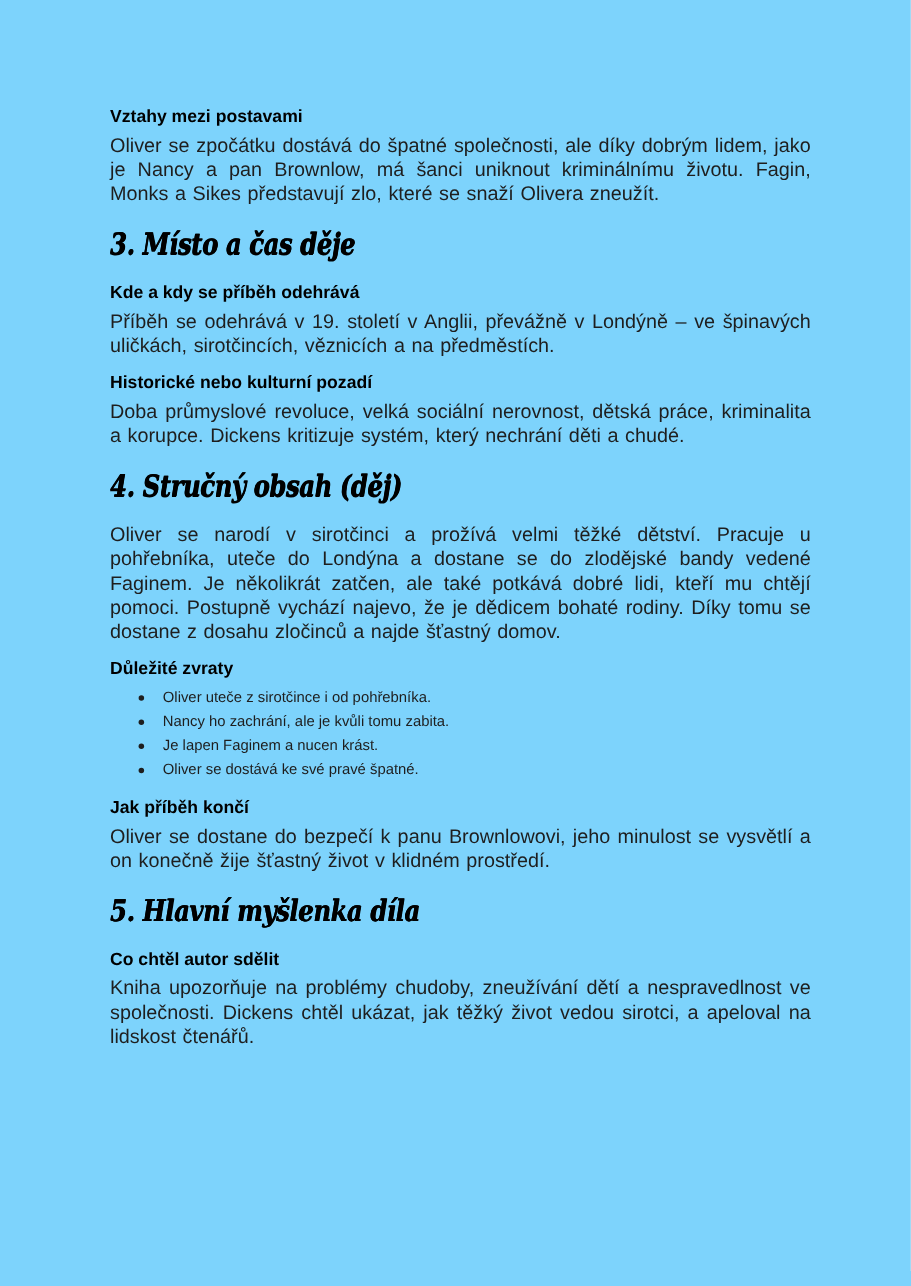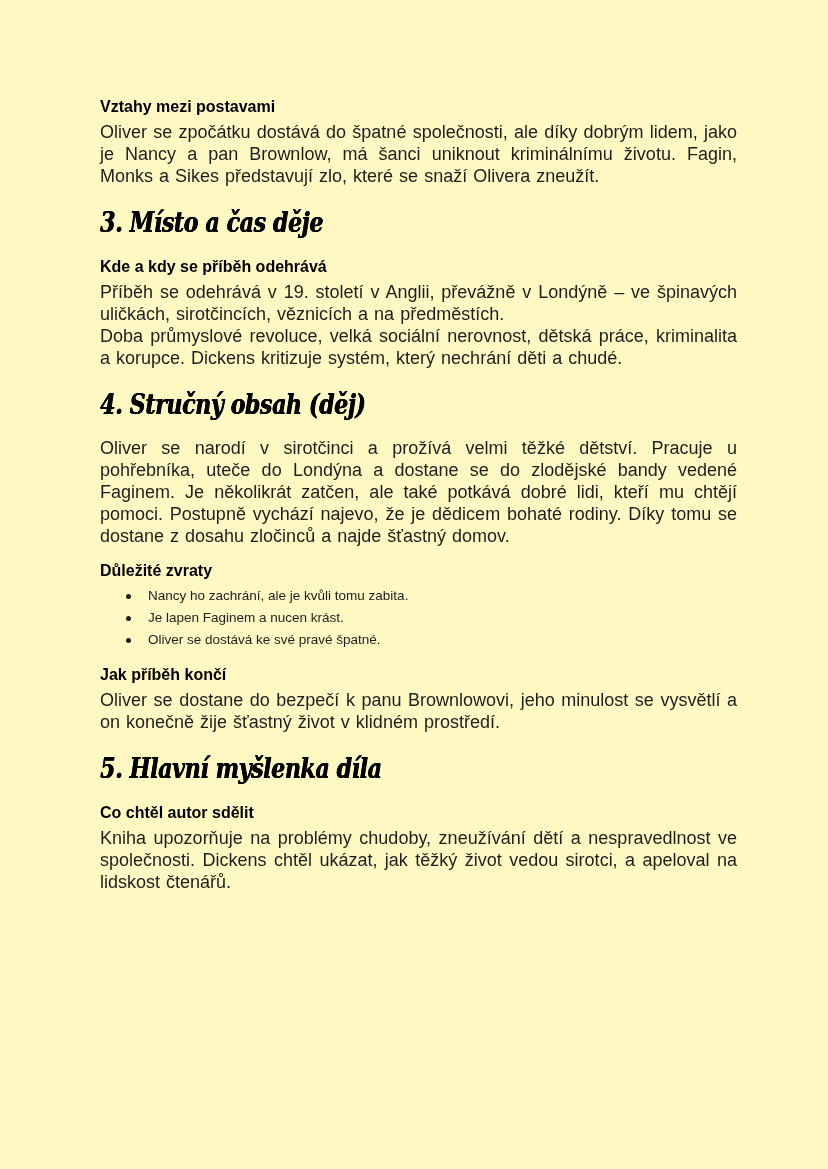--- a/index.html
+++ b/index.html
@@ -5,21 +5,21 @@
   html, body {
     margin: 0;
     padding: 0;
     background: #e8e8e8;
   }
   .page {
     position: relative;
     width: 828px;
     height: 1169px;
     margin: 0 auto;
-    background: #fef9c3;
+    background: #7dd3fc;
     overflow: hidden;
     box-sizing: border-box;
     padding: 96px 91px 0 100px;
     font-family: "Liberation Sans", sans-serif;
     color: #1e1e1e;
   }
   .subheading {
     font-size: 16px;
     line-height: 21px;
     font-weight: bold;
@@ -80,28 +80,30 @@
 <div class="page">
 
   <h3 class="subheading first">Vztahy mezi postavami</h3>
   <p class="para">Oliver se zpočátku dostává do špatné společnosti, ale díky dobrým lidem, jako je Nancy a pan Brownlow, má šanci uniknout kriminálnímu životu. Fagin, Monks a Sikes představují zlo, které se snaží Olivera zneužít.</p>
 
   <div class="chapter">3. Místo a čas děje</div>
 
   <h3 class="subheading">Kde a kdy se příběh odehrává</h3>
   <p class="para">Příběh se odehrává v 19. století v Anglii, převážně v Londýně – ve špinavých uličkách, sirotčincích, věznicích a na předměstích.</p>
 
+  <h3 class="subheading">Historické nebo kulturní pozadí</h3>
   <p class="para">Doba průmyslové revoluce, velká sociální nerovnost, dětská práce, kriminalita a korupce. Dickens kritizuje systém, který nechrání děti a chudé.</p>
 
   <div class="chapter">4. Stručný obsah (děj)</div>
 
   <p class="para">Oliver se narodí v sirotčinci a prožívá velmi těžké dětství. Pracuje u pohřebníka, uteče do Londýna a dostane se do zlodějské bandy vedené Faginem. Je několikrát zatčen, ale také potkává dobré lidi, kteří mu chtějí pomoci. Postupně vychází najevo, že je dědicem bohaté rodiny. Díky tomu se dostane z dosahu zločinců a najde šťastný domov.</p>
 
   <h3 class="subheading">Důležité zvraty</h3>
   <ul class="bullets">
+      <li>Oliver uteče z sirotčince i od pohřebníka.</li>
       <li>Nancy ho zachrání, ale je kvůli tomu zabita.</li>
       <li>Je lapen Faginem a nucen krást.</li>
       <li>Oliver se dostává ke své pravé špatné.</li>
     </ul>
 
   <h3 class="subheading">Jak příběh končí</h3>
   <p class="para">Oliver se dostane do bezpečí k panu Brownlowovi, jeho minulost se vysvětlí a on konečně žije šťastný život v klidném prostředí.</p>
 
   <div class="chapter">5. Hlavní myšlenka díla</div>
 

